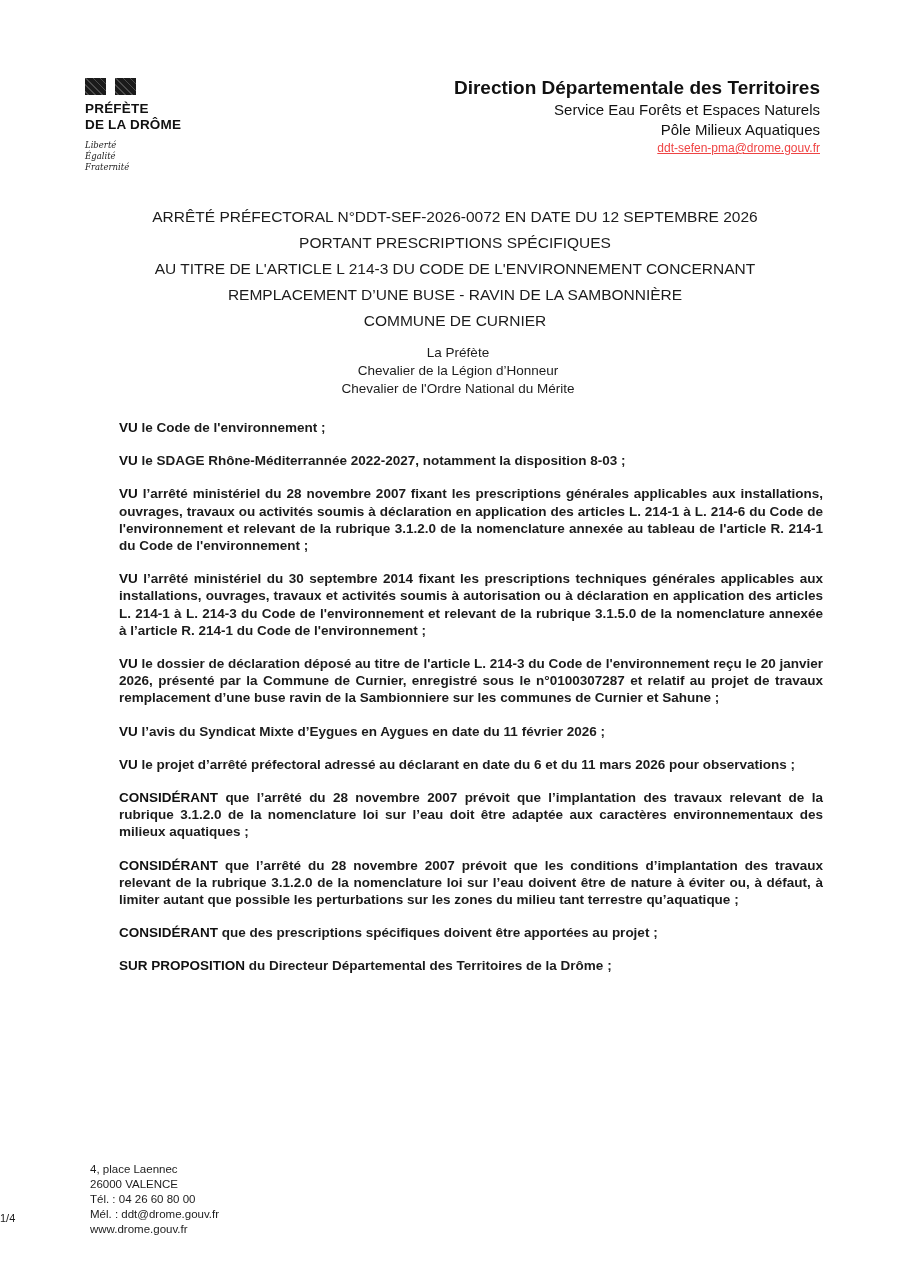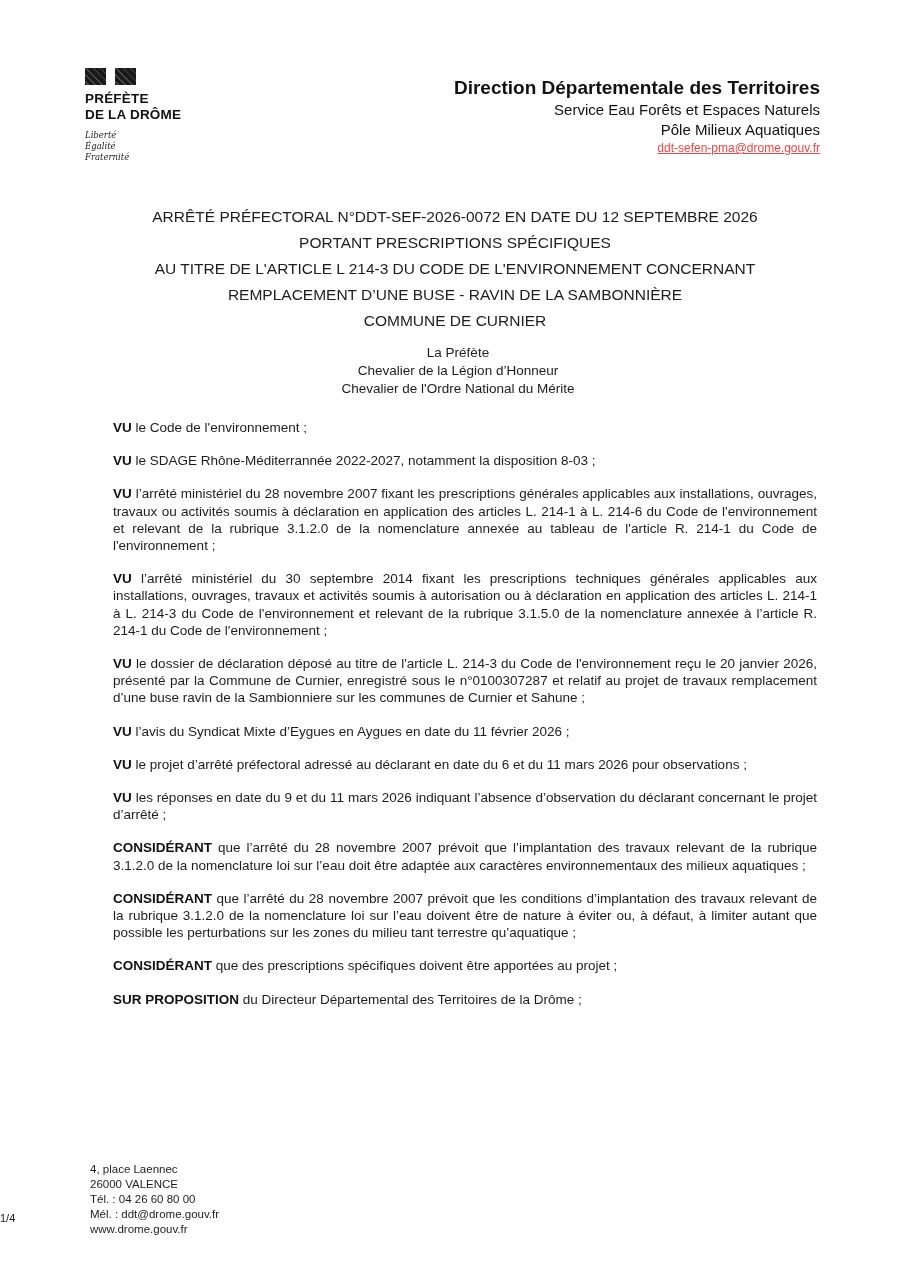--- a/index.html
+++ b/index.html
@@ -14,21 +14,21 @@
     background: #ffffff;
     font-family: "Liberation Sans", sans-serif;
     color: #1c1c1c;
     overflow: hidden;
   }
 
   
   .logo-block {
     position: absolute;
     left: 85px;
-    top: 68px;
+    top: 78px;
     width: 180px;
   }
   .emblem-row {
     display: flex;
     gap: 9px;
     margin-bottom: 6px;
   }
   .emblem-square {
     width: 21px;
     height: 17px;
@@ -101,23 +101,24 @@
   }
   .authority-line {
     font-size: 13.5px;
     line-height: 18px;
     color: #1c1c1c;
   }
 
   
   .body-block {
     position: absolute;
-    left: 113px;
+    left: 119px;
     top: 419px;
     width: 704px;
+    font-weight: bold;
   }
   .body-block p {
     margin: 0 0 16px 0;
     font-size: 13.5px;
     line-height: 17.2px;
     text-align: justify;
     color: #1c1c1c;
   }
   .body-block p strong {
     color: #111;
@@ -186,21 +187,20 @@
   </div>
 
   <div class="body-block">
     <p><strong>VU</strong><span> le Code de l'environnement ;</span></p>
     <p><strong>VU</strong><span> le SDAGE Rhône-Méditerrannée 2022-2027, notamment la disposition 8-03 ;</span></p>
     <p><strong>VU</strong><span> l’arrêté ministériel du 28 novembre 2007 fixant les prescriptions générales applicables aux installations, ouvrages, travaux ou activités soumis à déclaration en application des articles L. 214-1 à L. 214-6 du Code de l'environnement et relevant de la rubrique 3.1.2.0 de la nomenclature annexée au tableau de l'article R. 214-1 du Code de l'environnement ;</span></p>
     <p><strong>VU</strong><span> l’arrêté ministériel du 30 septembre 2014 fixant les prescriptions techniques générales applicables aux installations, ouvrages, travaux et activités soumis à autorisation ou à déclaration en application des articles L. 214-1 à L. 214-3 du Code de l'environnement et relevant de la rubrique 3.1.5.0 de la nomenclature annexée à l’article R. 214-1 du Code de l'environnement ;</span></p>
     <p><strong>VU</strong><span> le dossier de déclaration déposé au titre de l'article L. 214-3 du Code de l'environnement reçu le 20 janvier 2026, présenté par la Commune de Curnier, enregistré sous le n°0100307287 et relatif au projet de travaux remplacement d’une buse ravin de la Sambionniere sur les communes de Curnier et Sahune ;</span></p>
     <p><strong>VU</strong><span> l’avis du Syndicat Mixte d’Eygues en Aygues en date du 11 février 2026 ;</span></p>
     <p><strong>VU</strong><span> le projet d’arrêté préfectoral adressé au déclarant en date du 6 et du 11 mars 2026 pour observations ;</span></p>
-    <p><strong>VU</strong><span> les réponses en date du 9 et du 11 mars 2026 indiquant l’absence d’observation du déclarant concernant le projet d’arrêté ;</span></p>
     <p><strong>CONSIDÉRANT</strong><span> que l’arrêté du 28 novembre 2007 prévoit que l’implantation des travaux relevant de la rubrique 3.1.2.0 de la nomenclature loi sur l’eau doit être adaptée aux caractères environnementaux des milieux aquatiques ;</span></p>
     <p><strong>CONSIDÉRANT</strong><span> que l’arrêté du 28 novembre 2007 prévoit que les conditions d’implantation des travaux relevant de la rubrique 3.1.2.0 de la nomenclature loi sur l’eau doivent être de nature à éviter ou, à défaut, à limiter autant que possible les perturbations sur les zones du milieu tant terrestre qu’aquatique ;</span></p>
     <p><strong>CONSIDÉRANT</strong><span> que des prescriptions spécifiques doivent être apportées au projet ;</span></p>
     <p><strong>SUR PROPOSITION</strong><span> du Directeur Départemental des Territoires de la Drôme ;</span></p>
   </div>
 
   <div class="footer-address">
     <div class="footer-line">4, place Laennec</div>
     <div class="footer-line">26000 VALENCE</div>
     <div class="footer-line">Tél. : 04 26 60 80 00</div>

